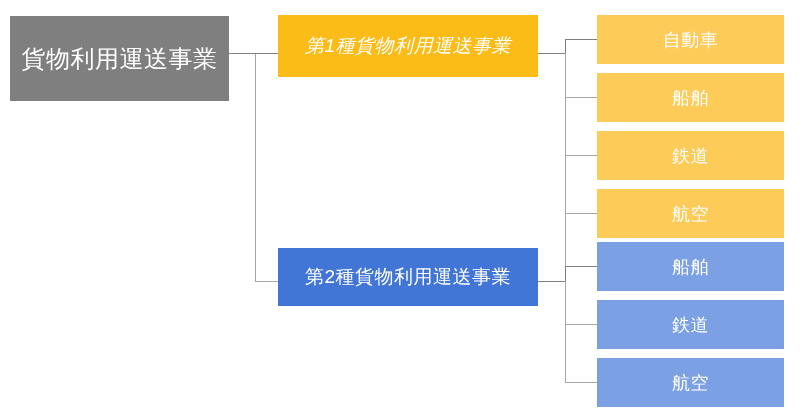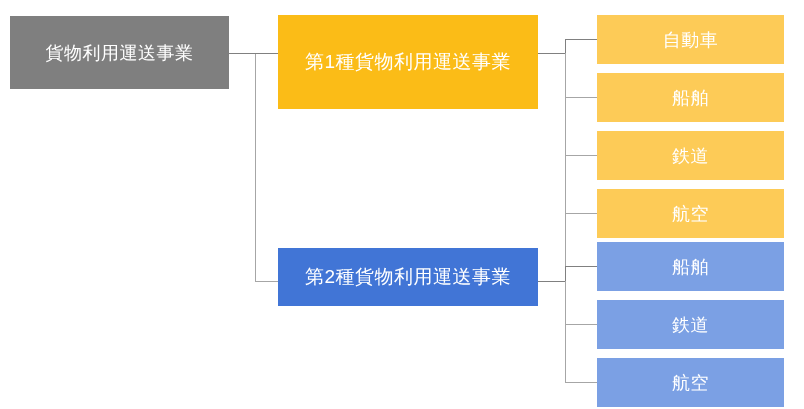--- a/index.html
+++ b/index.html
@@ -26,33 +26,34 @@
     justify-content: center;
     color: #ffffff;
     letter-spacing: 0.5px;
     white-space: nowrap;
     user-select: none;
   }
   .node-root {
     left: 10px;
     top: 16px;
     width: 219px;
-    height: 73px;
+    height: 85px;
     background: #7f7f7f;
-    font-size: 18px;
+    font-size: 24px;
   }
   .node-level2 {
     left: 278px;
     width: 260px;
     font-size: 19px;
   }
   .node-type1 {
     top: 15px;
-    height: 94px;
+    height: 62px;
     background: #fbbc17;
+    font-style: italic;
   }
   .node-type2 {
     top: 248px;
     height: 58px;
     background: #4175d6;
   }
   .node-leaf {
     left: 597px;
     width: 187px;
     height: 49px;

